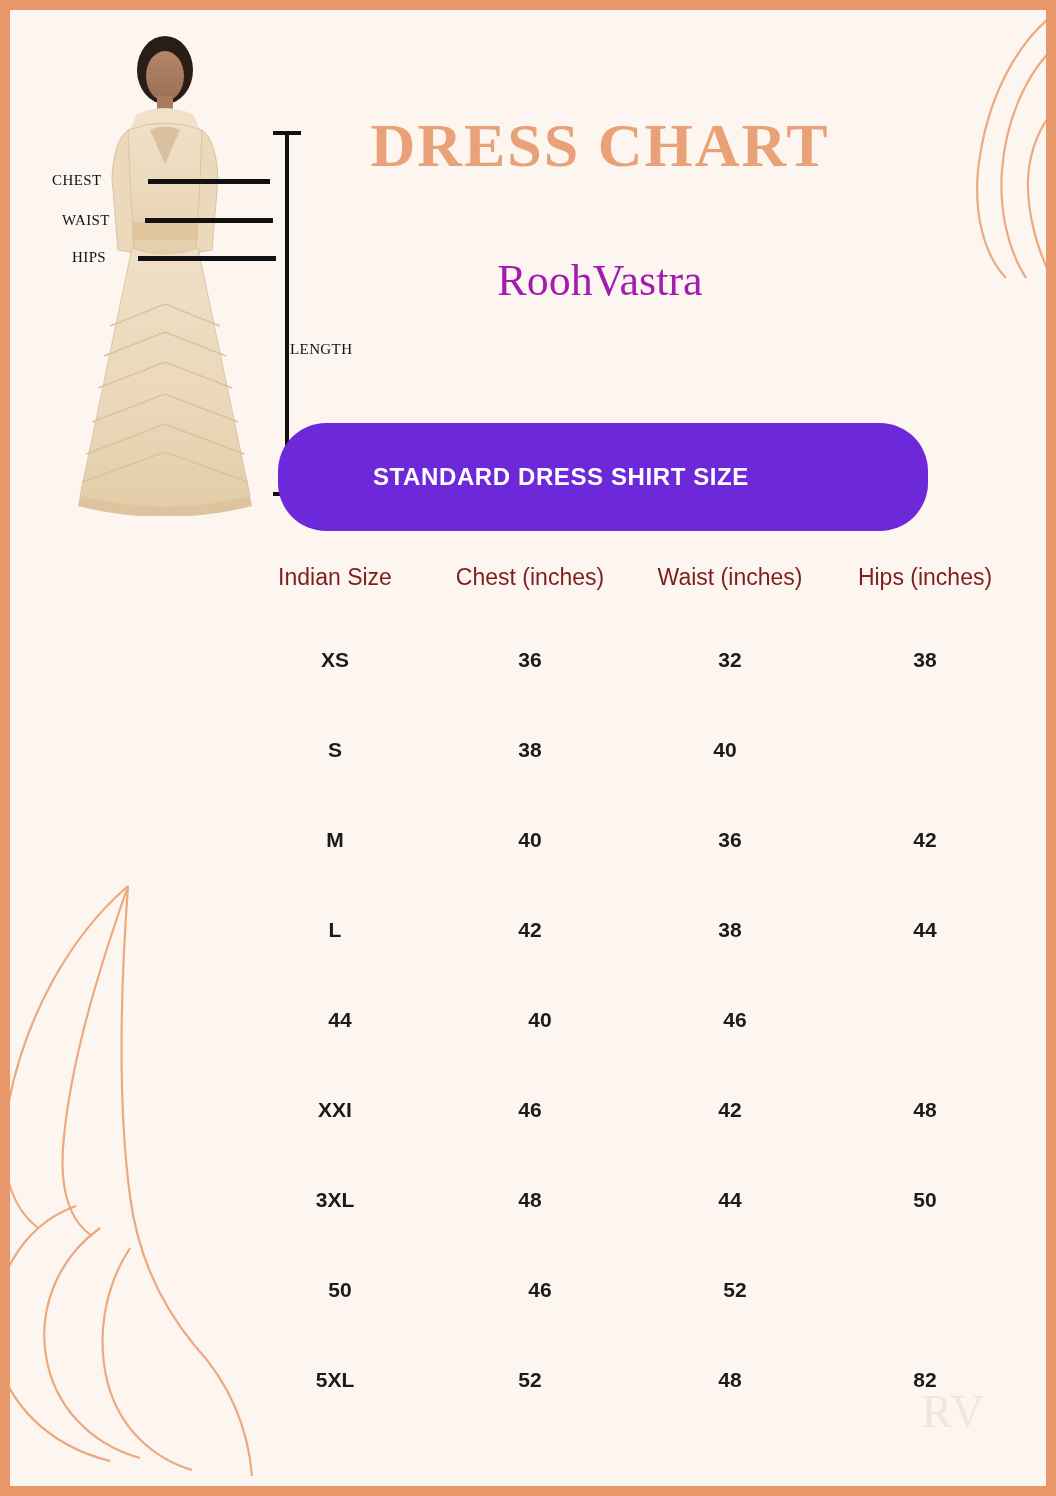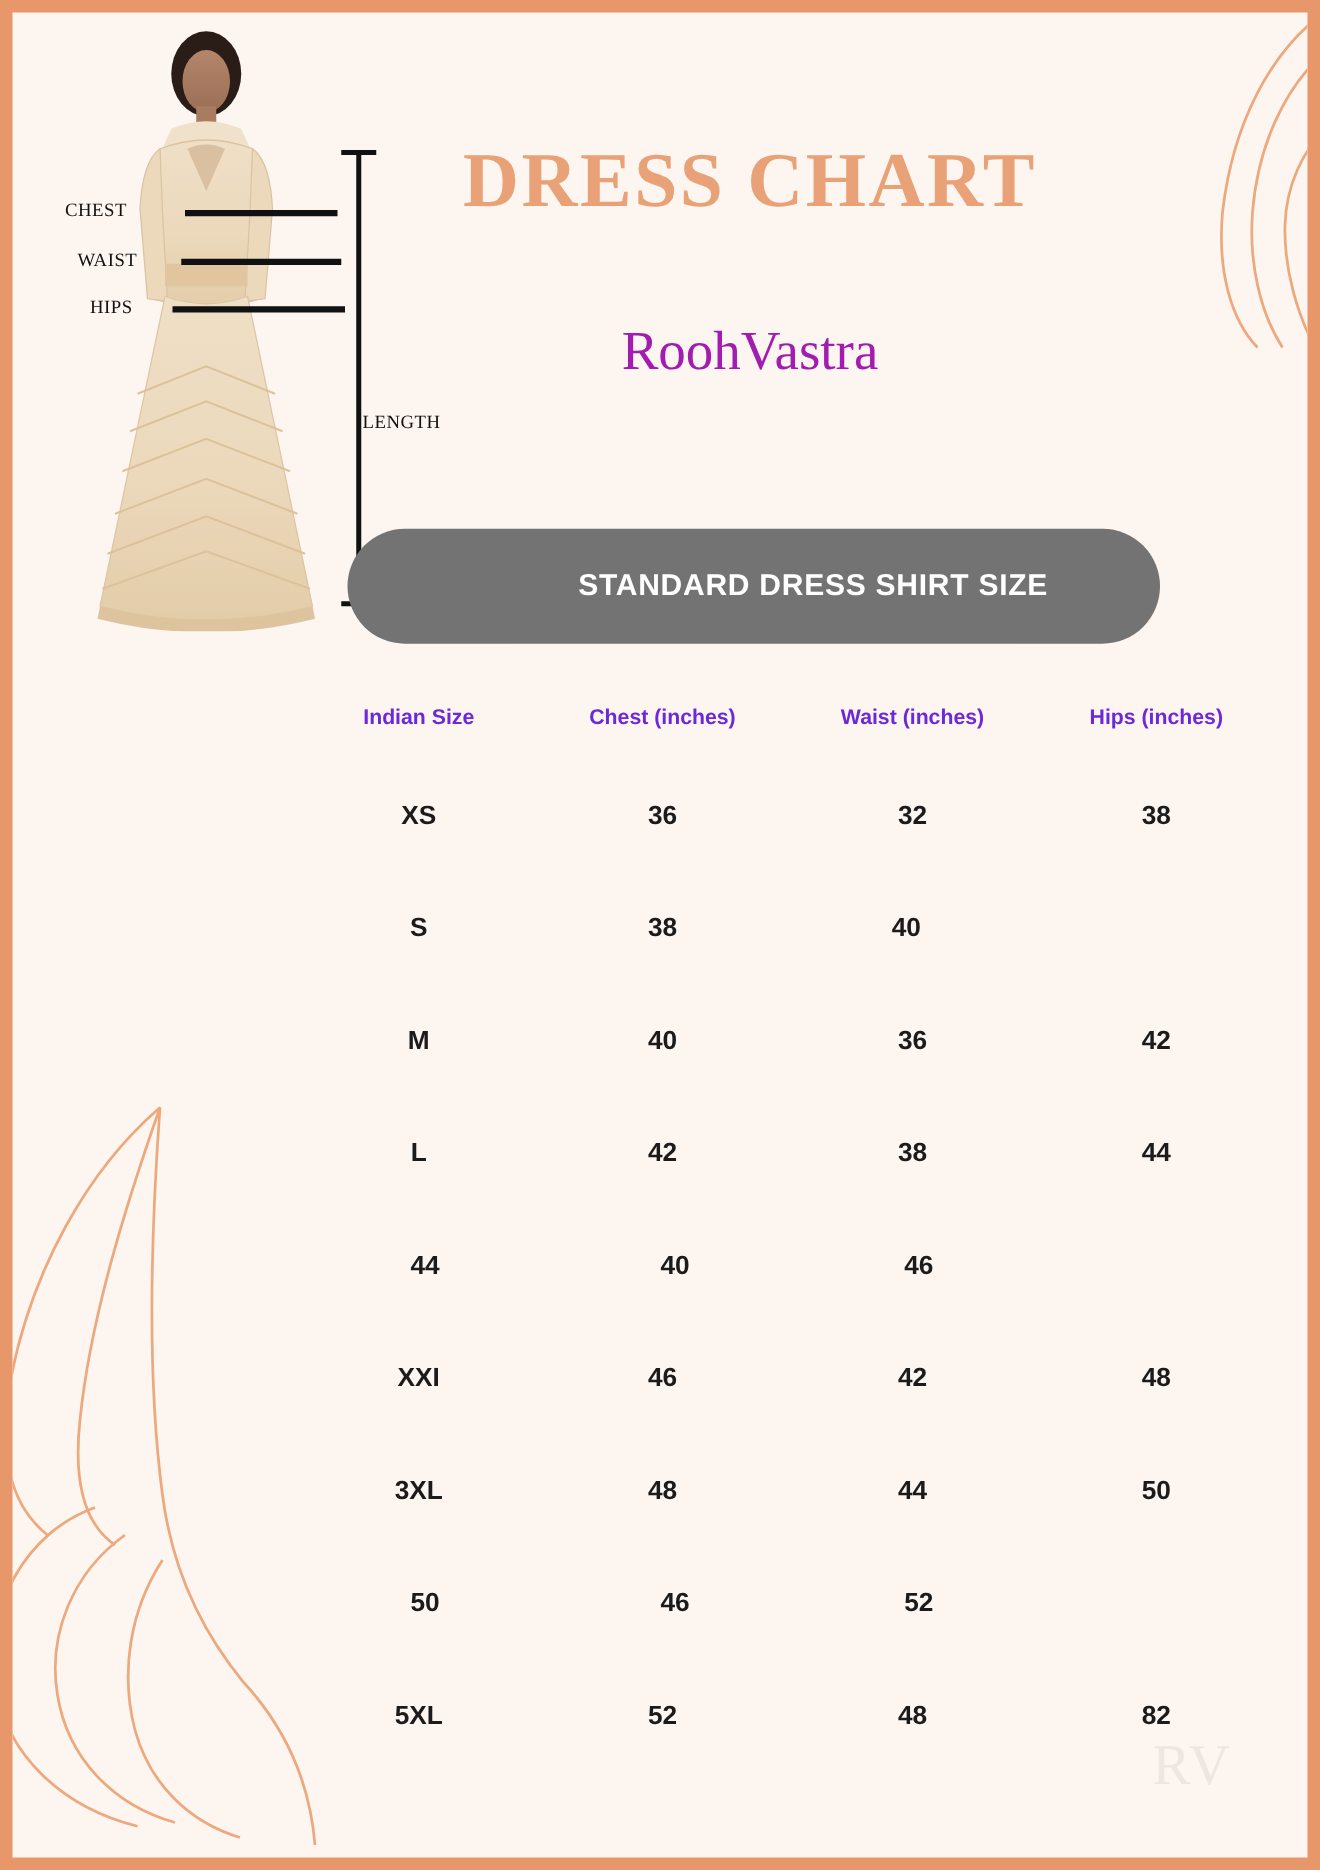--- a/index.html
+++ b/index.html
@@ -44,21 +44,21 @@
     bottom: -10px;
     width: 330px;
     height: 620px;
     pointer-events: none;
   }
 
   
   .model-block {
     position: absolute;
     left: 30px;
-    top: 5px;
+    top: 16px;
     width: 245px;
     height: 490px;
     text-align: center;
   }
   .model-figure {
     position: absolute;
     left: 0;
     top: 0;
     width: 245px;
     height: 490px;
@@ -127,26 +127,25 @@
     font-size: 44px;
     color: #a21caf;
   }
 
   
   .banner {
     position: absolute;
     left: 268px;
     top: 413px;
     width: 650px;
-    height: 92px;
-    background: #737373;
+    height: 108px;
+    background: #6d28d9;
     border-radius: 48px 48px 48px 48px;
     display: flex;
     align-items: center;
-    justify-content: center;
   }
   .banner-text {
     color: #ffffff;
     font-size: 24px;
     font-weight: bold;
     letter-spacing: 0.6px;
     margin-left: 95px;
   }
 
   
@@ -154,23 +153,23 @@
     position: absolute;
     left: 230px;
     top: 548px;
     width: 800px;
   }
   .table-row {
     display: flex;
     align-items: center;
   }
   .table-head .cell {
-    color: #6d28d9;
-    font-size: 17px;
-    font-weight: bold;
+    color: #7f1d1d;
+    font-size: 23px;
+    font-weight: normal;
     padding: 6px 0 24px 0;
   }
   .table-body .table-row .cell {
     color: #1b1b1b;
     font-size: 21px;
     font-weight: bold;
     padding: 33px 0 33px 0;
   }
   .cell {
     text-align: center;

